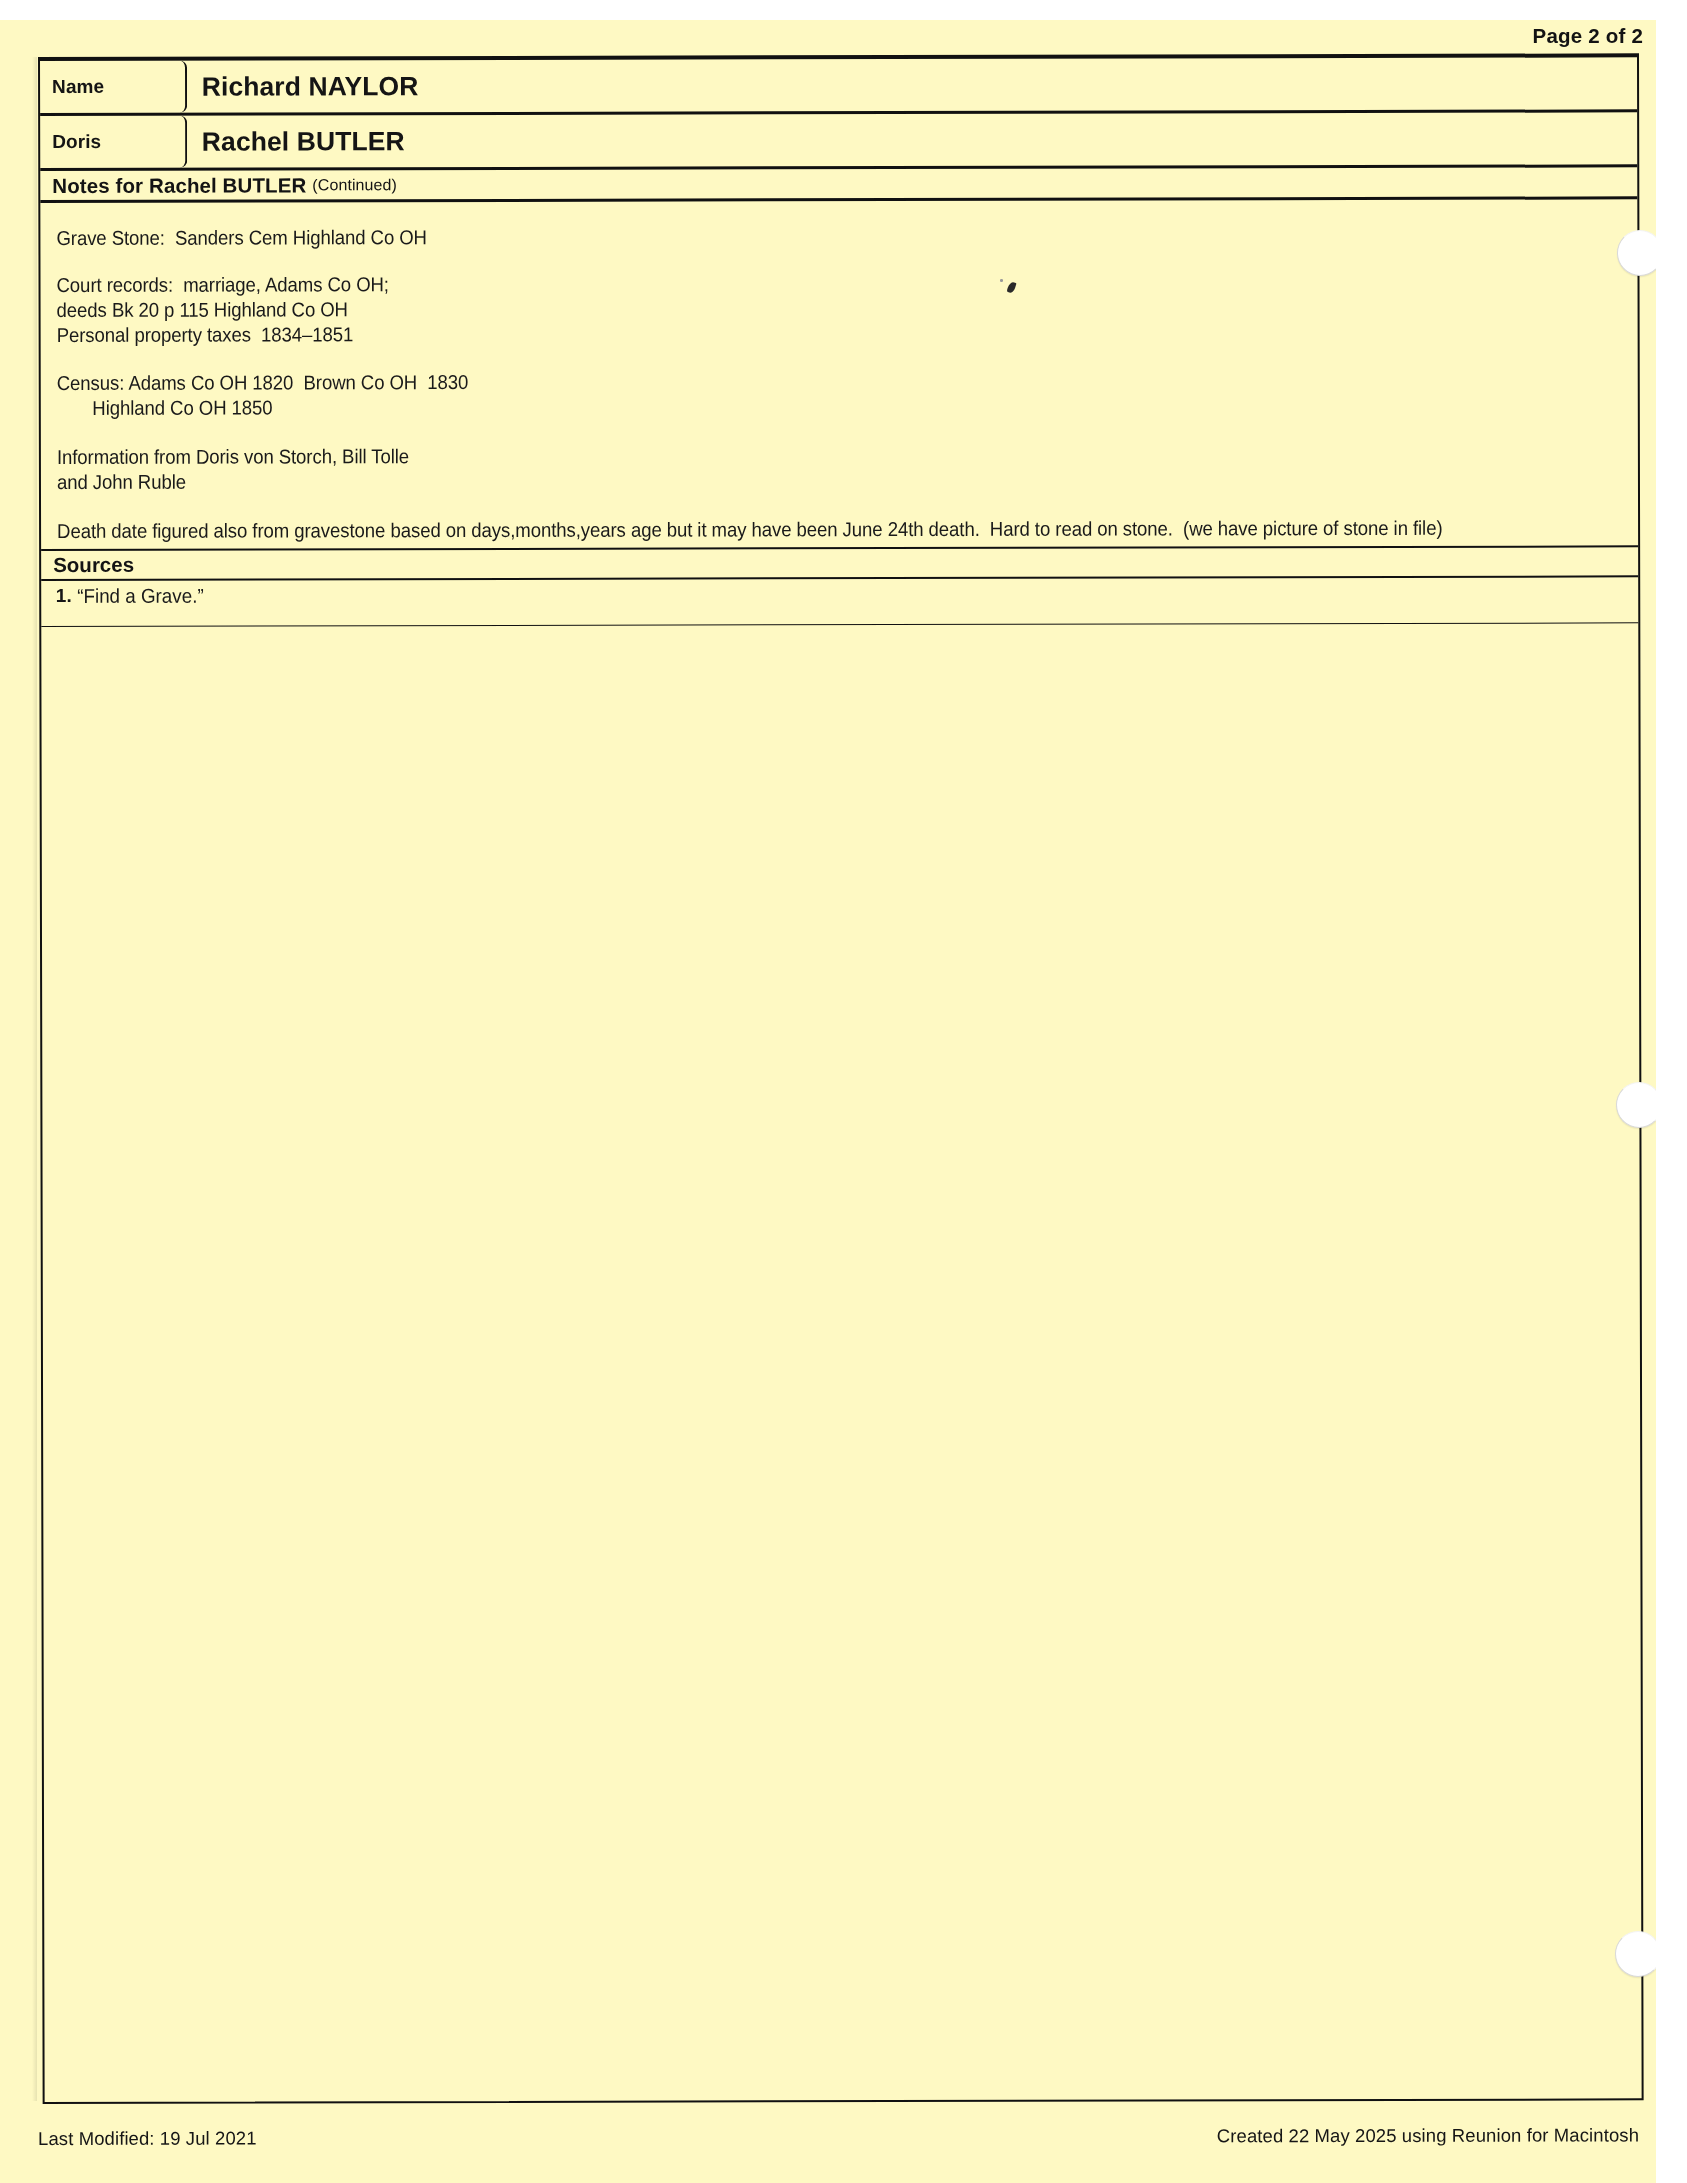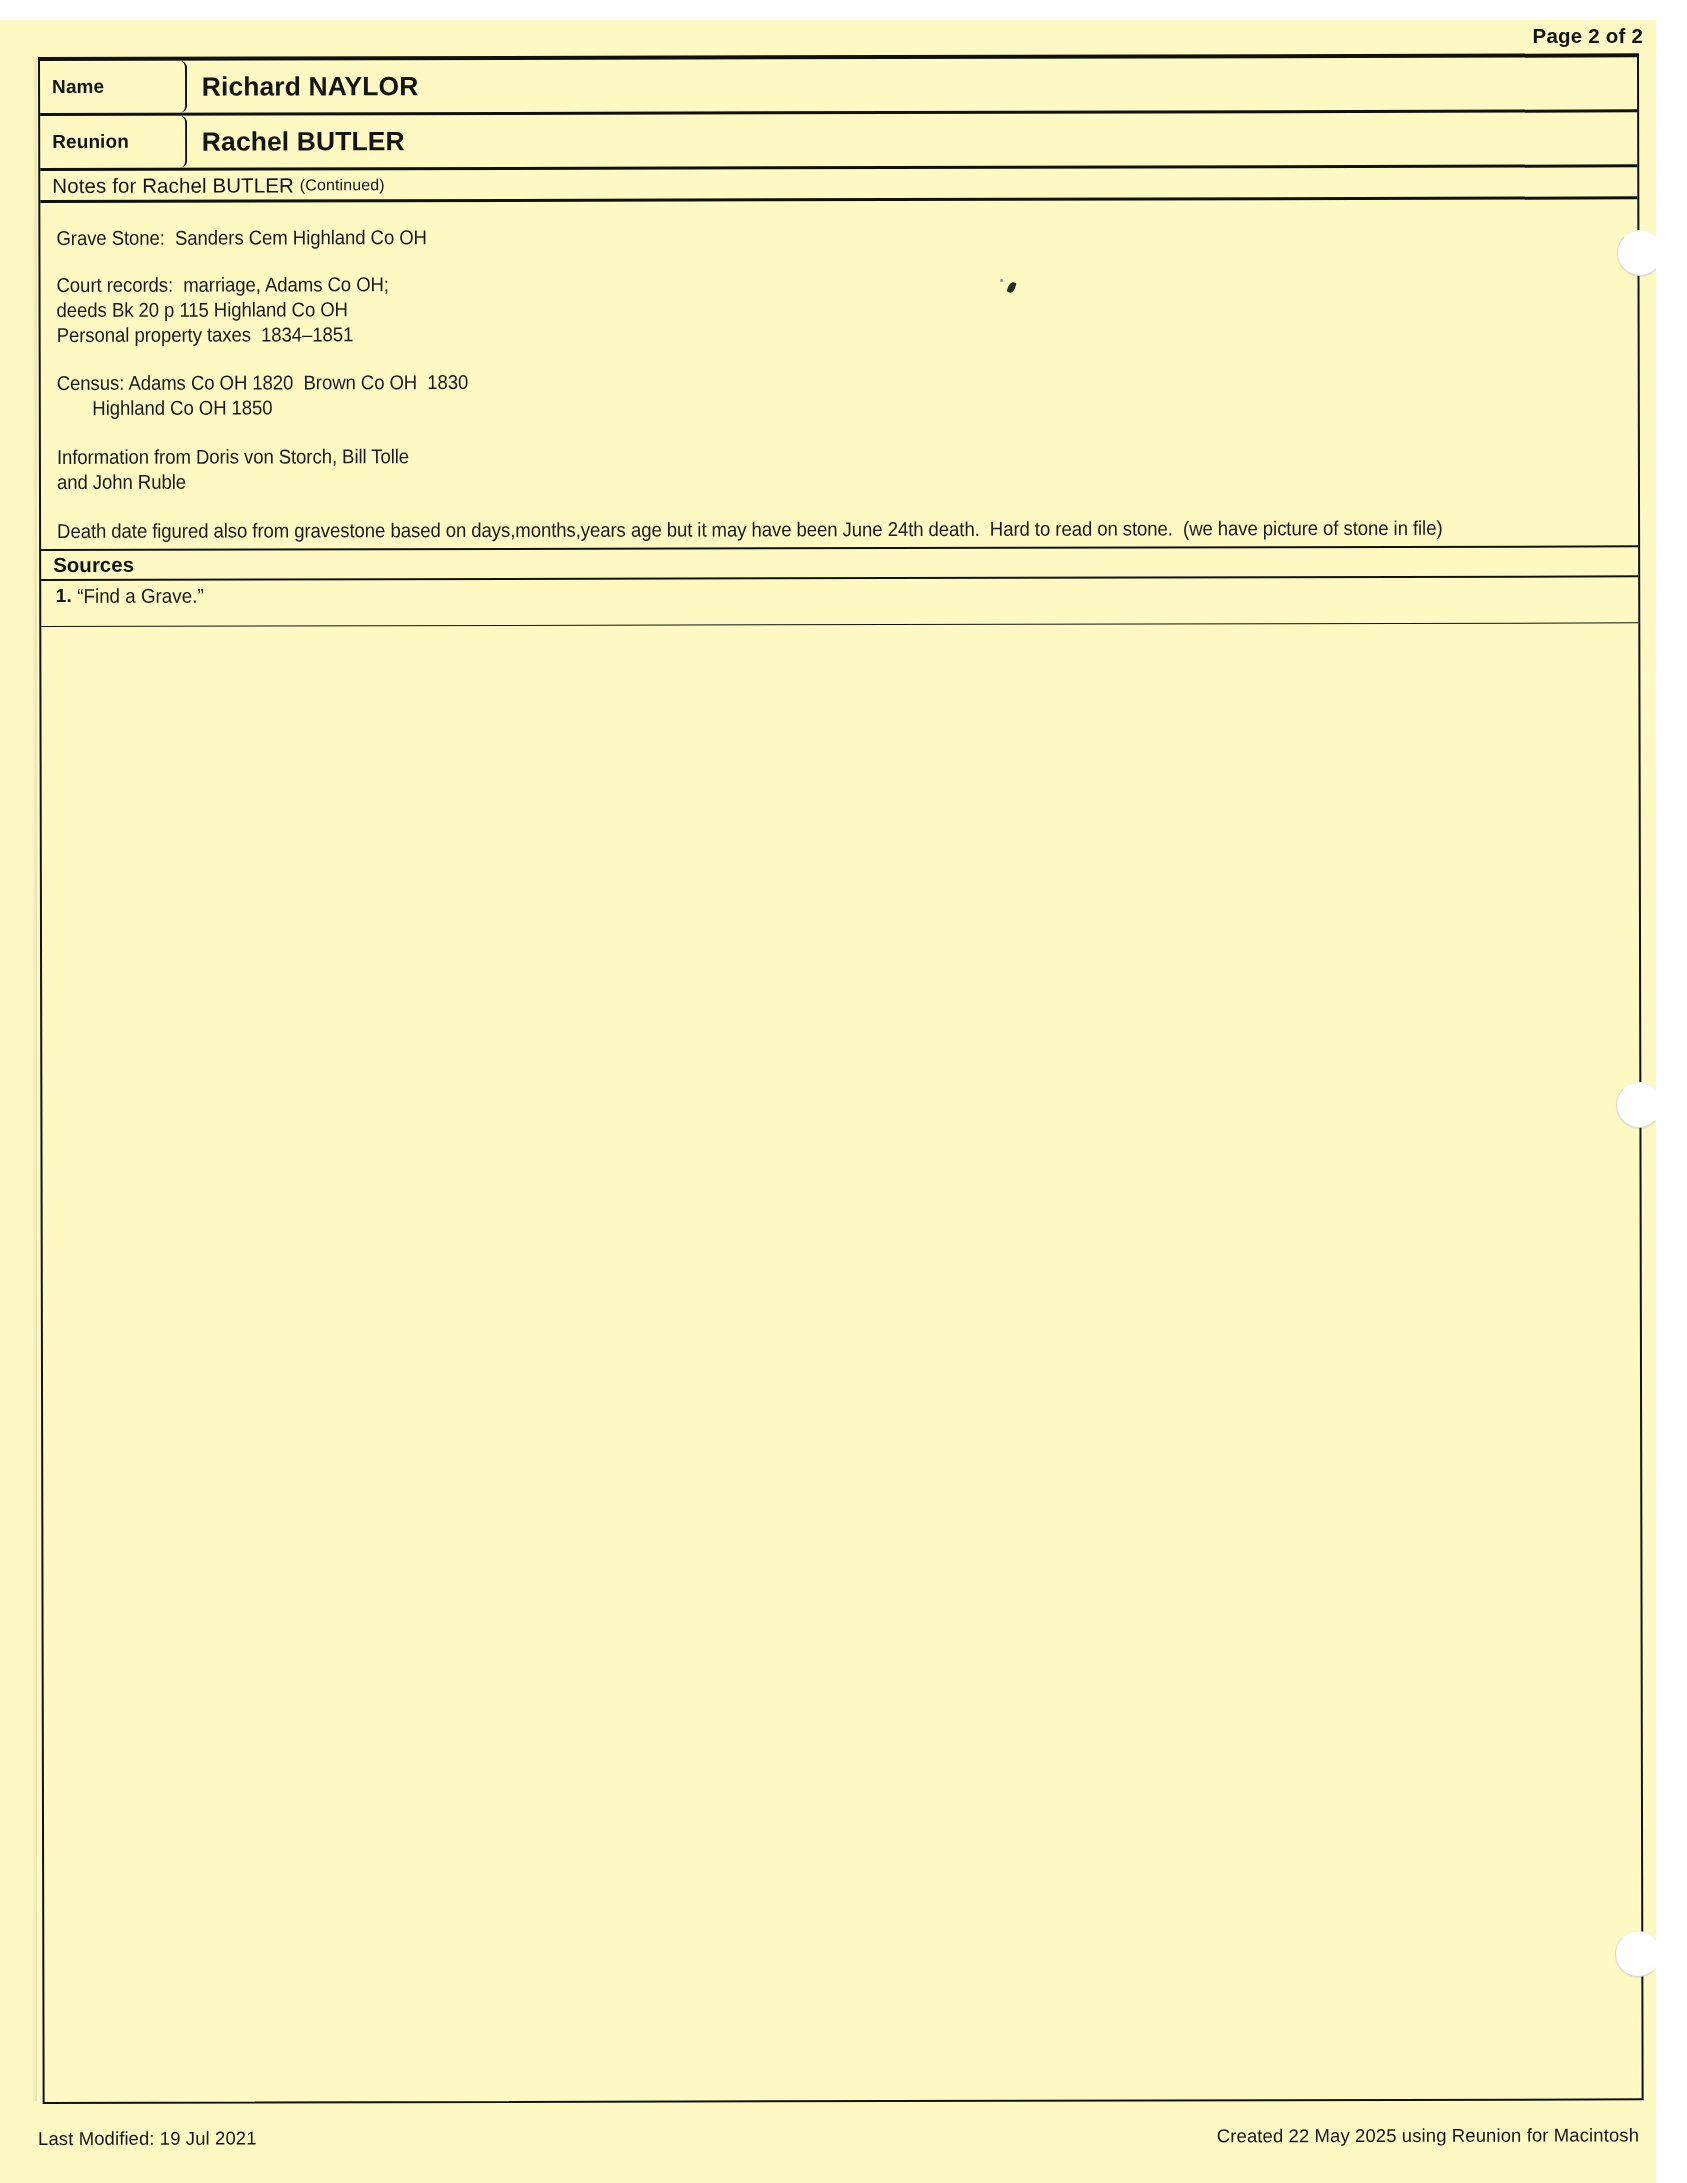--- a/index.html
+++ b/index.html
@@ -103,21 +103,21 @@
   .row-notes-head {
     height: 32px;
     border-bottom: 3.3px solid #111;
     display: flex;
     align-items: center;
     padding-left: 12px;
     box-sizing: border-box;
   }
   .notes-head-bold {
     font-family: "Liberation Sans", sans-serif;
-    font-weight: normal;
+    font-weight: bold;
     font-size: 20.5px;
     color: #141414;
     letter-spacing: 0.1px;
   }
   .notes-head-plain {
     font-family: "Liberation Sans", sans-serif;
     font-weight: normal;
     font-size: 16px;
     color: #141414;
     margin-left: 6px;
@@ -252,21 +252,21 @@
   <div class="edge-shadow-left"></div>
 
   <div class="sheet">
 
     <div class="row row-name">
       <div class="cell-label">Name</div>
       <div class="cell-value">Richard NAYLOR</div>
     </div>
 
     <div class="row row-spouse">
-      <div class="cell-label">Reunion</div>
+      <div class="cell-label">Doris</div>
       <div class="cell-value">Rachel BUTLER</div>
     </div>
 
     <div class="row row-notes-head">
       <span class="notes-head-bold">Notes for Rachel BUTLER</span>
       <span class="notes-head-plain">(Continued)</span>
     </div>
 
     <div class="row row-notes-body">
       <div class="note-block">Grave Stone:  Sanders Cem Highland Co OH</div>

